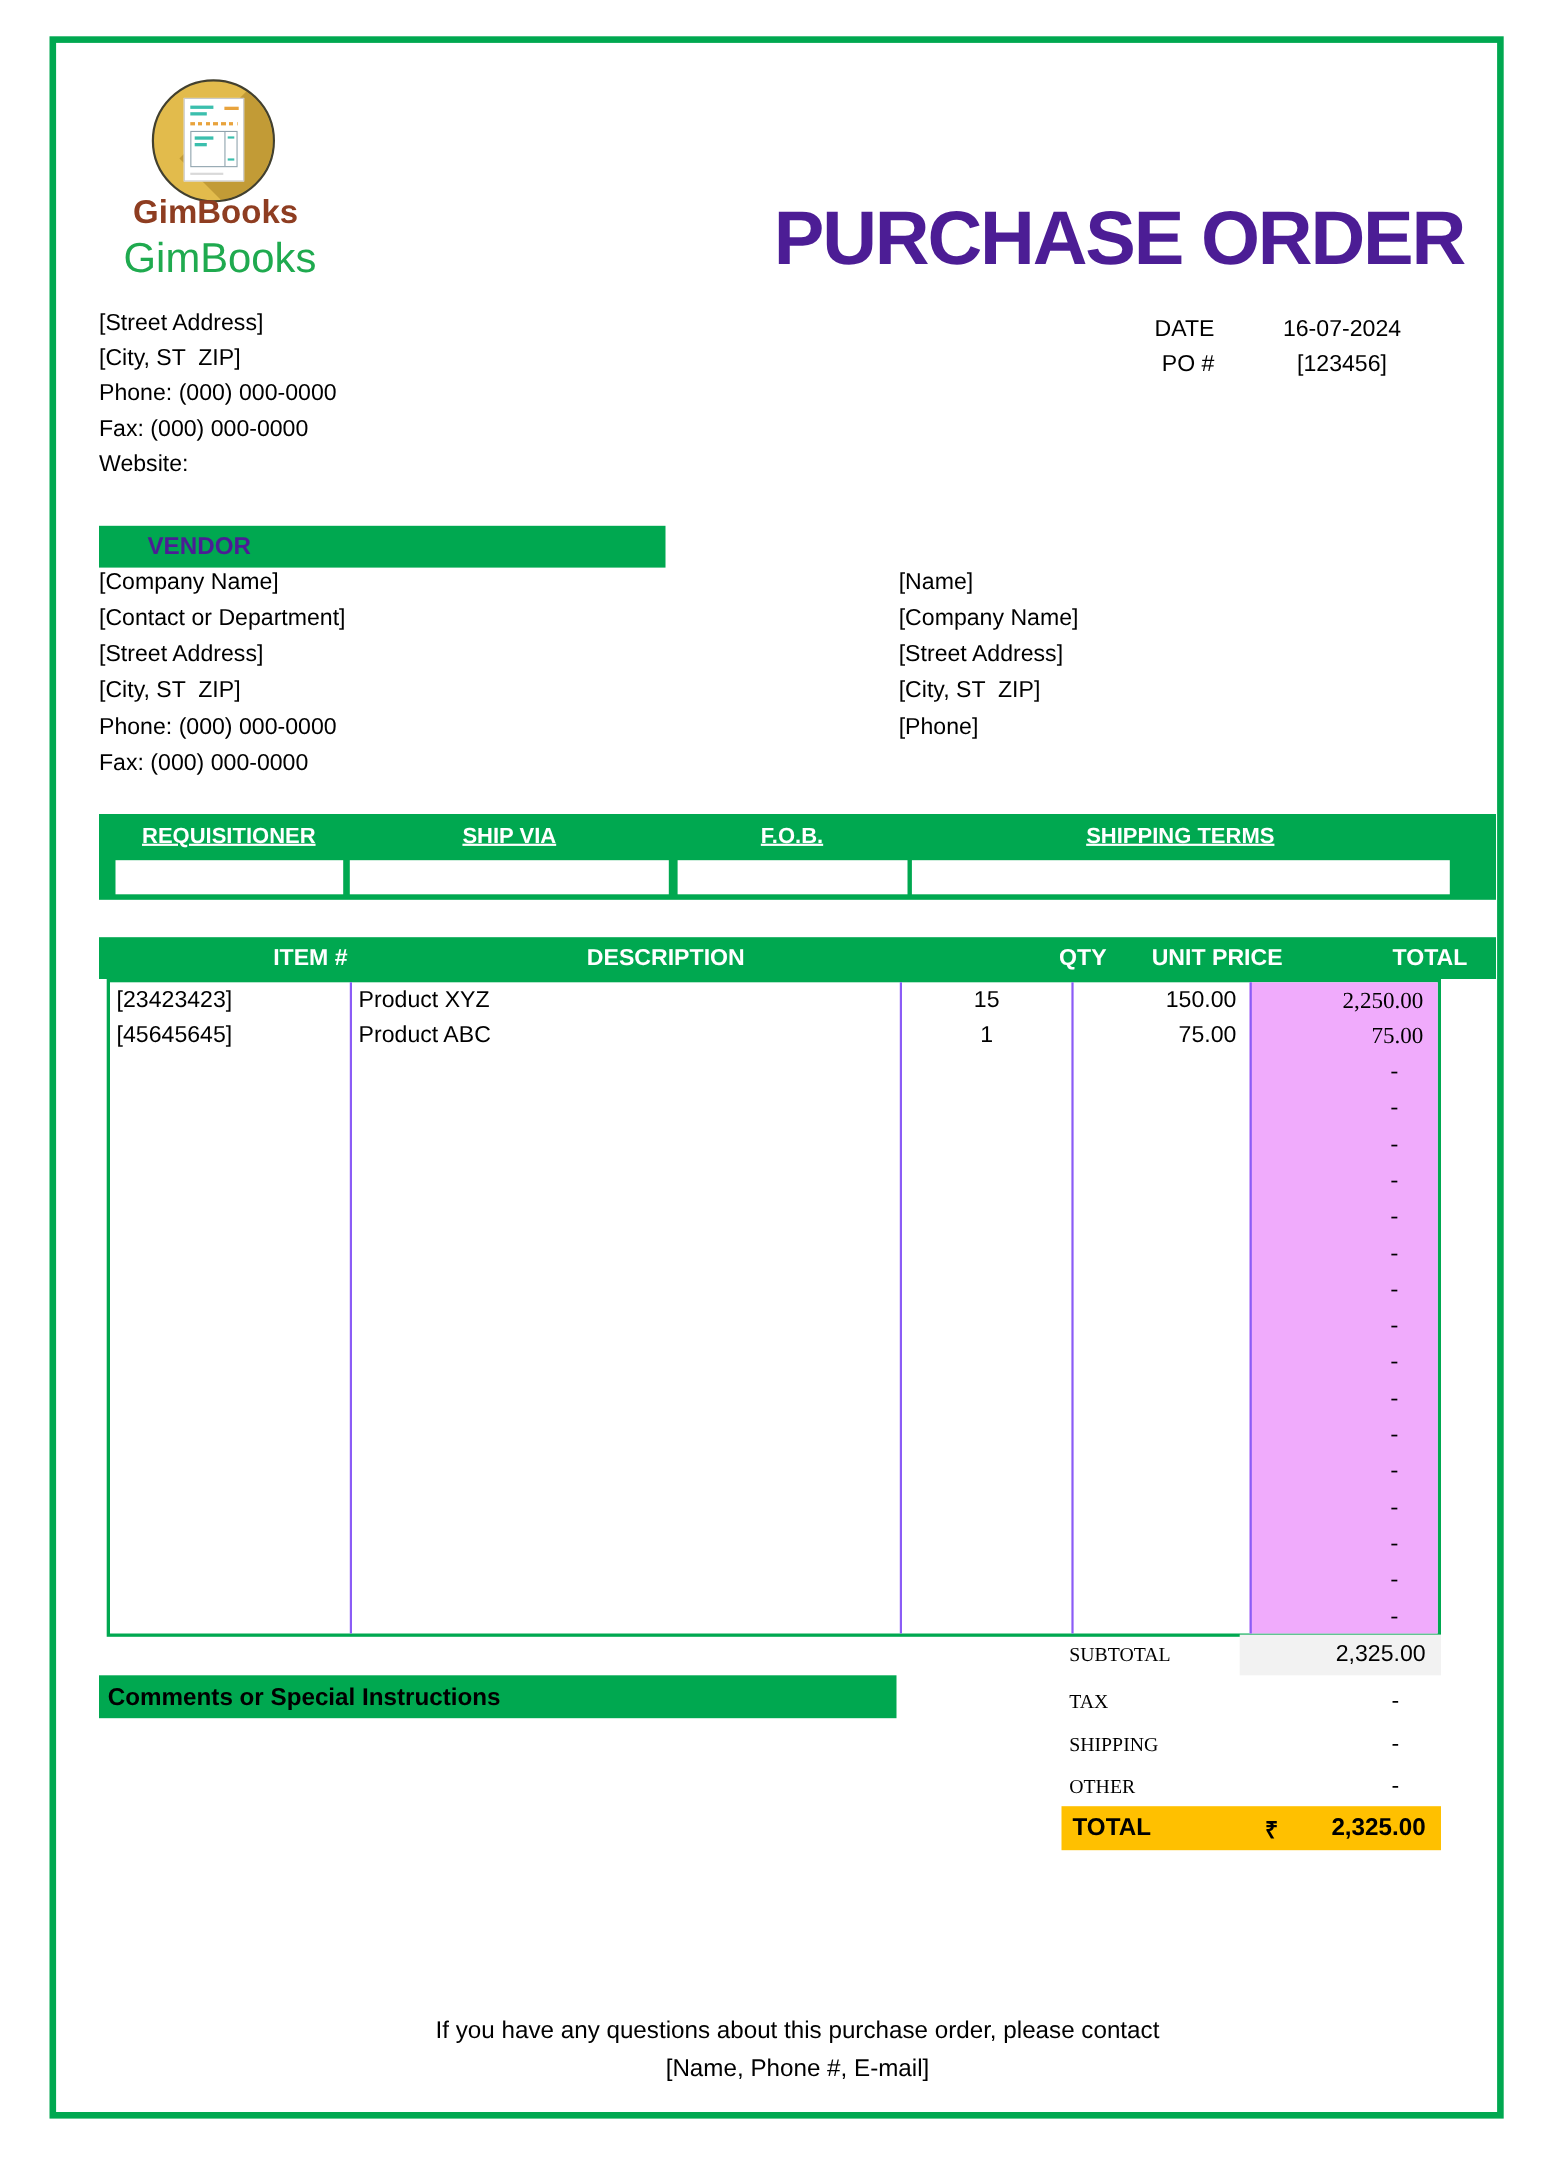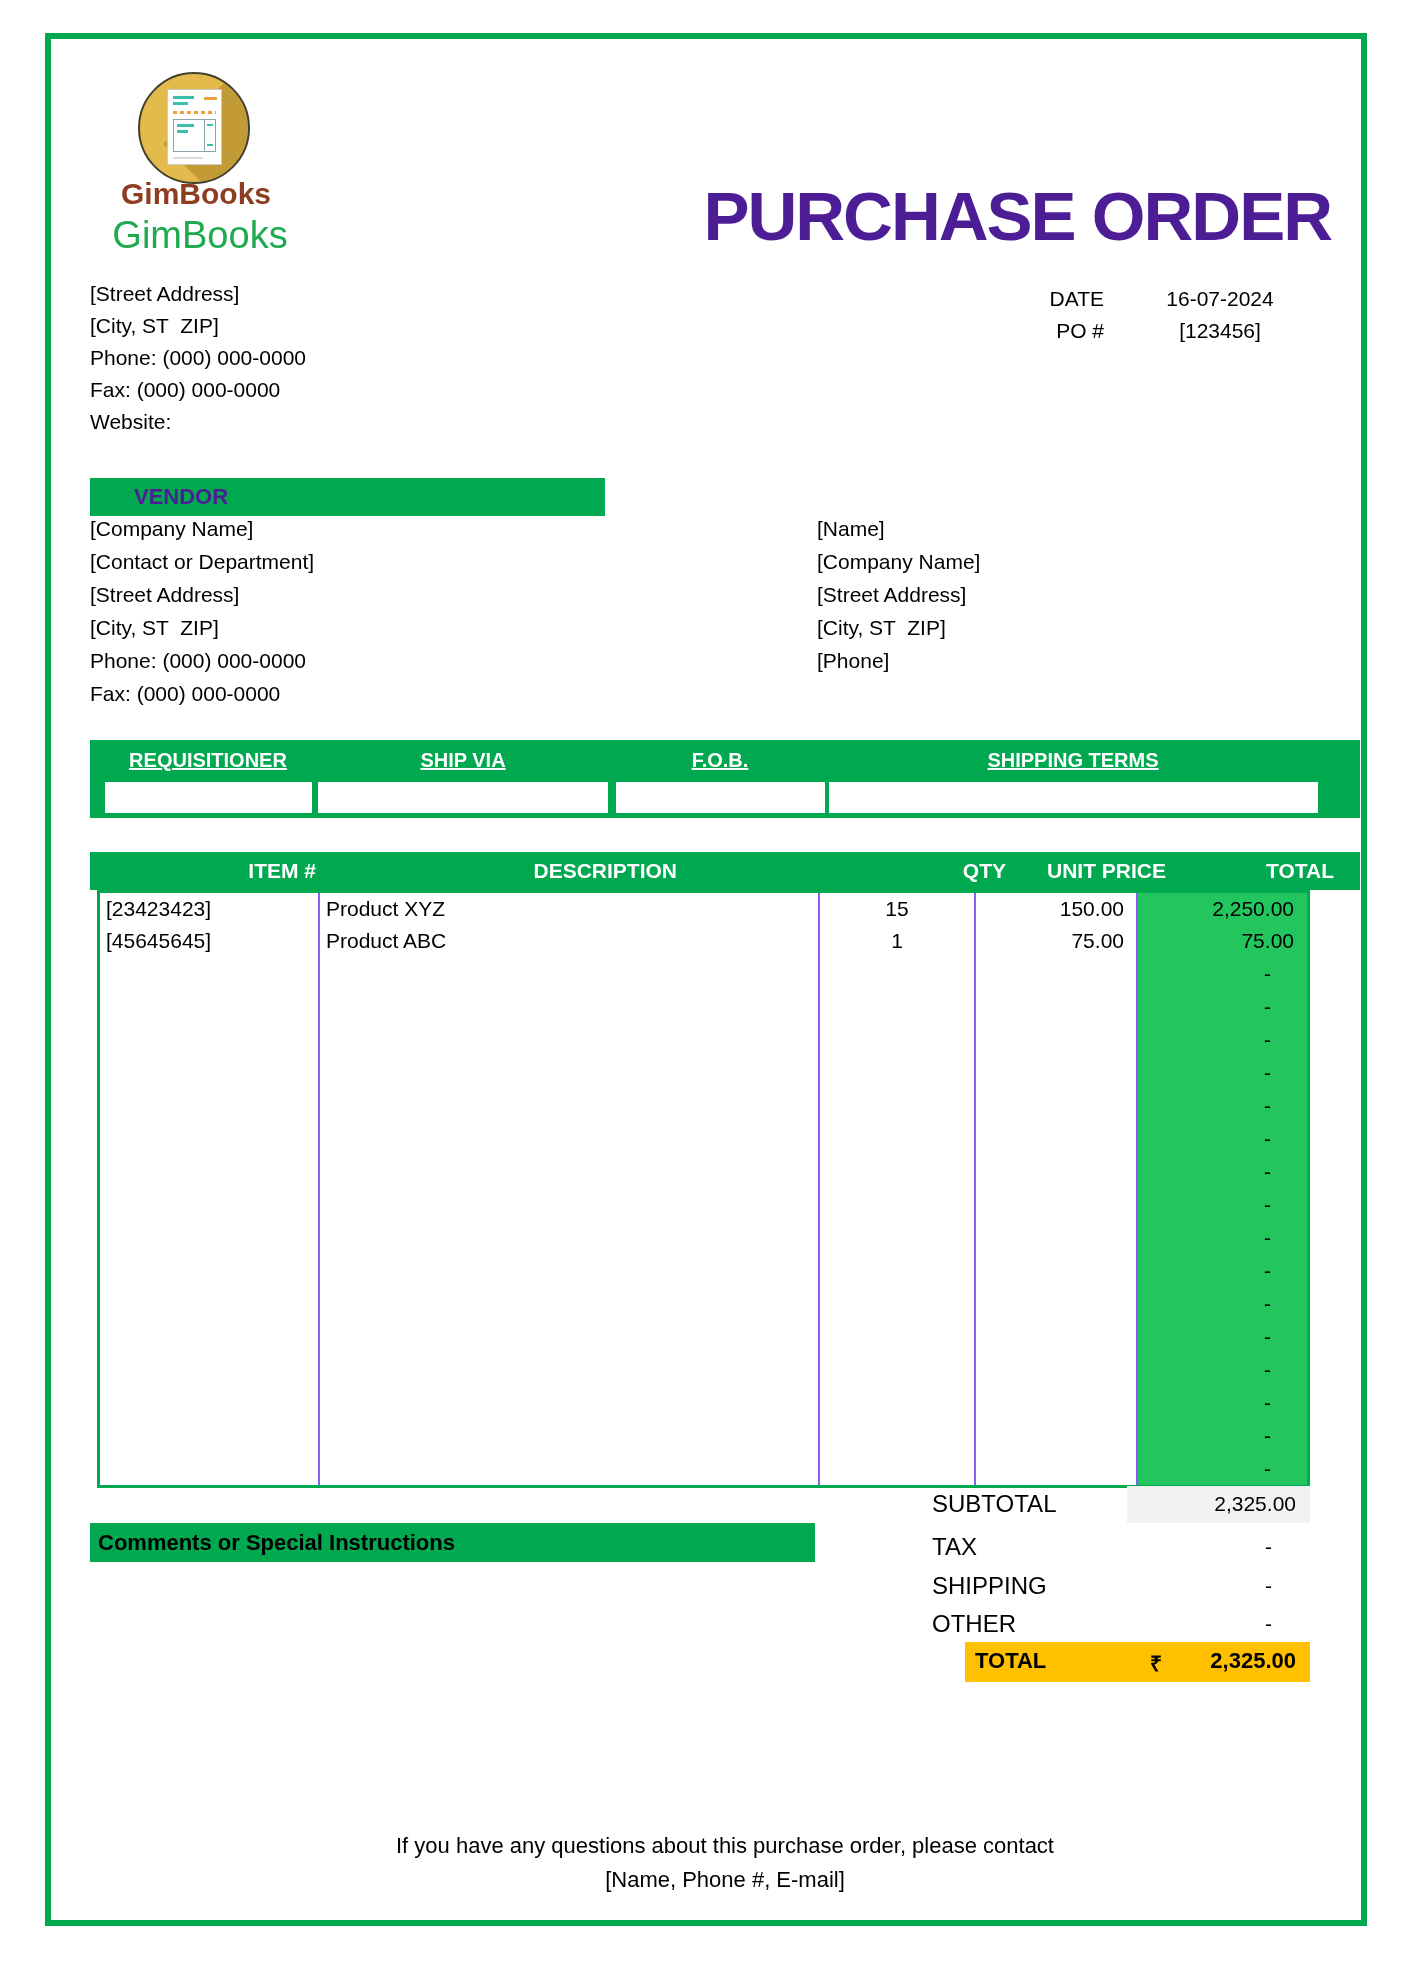--- a/index.html
+++ b/index.html
@@ -52,25 +52,25 @@
   .items-body{position:absolute;left:97px;top:890px;width:1213px;display:flex;
               border:3px solid #00A850;box-sizing:border-box;justify-content:space-between;}
   .col{box-sizing:border-box;}
   .col + .col{border-left:2px solid #8b5cf6;}
   .cell{height:33px;line-height:33px;font-size:21px;overflow:hidden;}
   .cell.prod{height:32px;line-height:32px;}
   .c-item{width:218px;}   .c-item .cell{padding-left:6px;}
   .c-desc{width:500px;}   .c-desc .cell{padding-left:6px;}
   .c-qty{width:156px;text-align:center;}
   .c-price{width:162px;}  .c-price .cell{text-align:right;padding-right:12px;}
-  .c-total{flex:1;background:#22c55e;}
+  .c-total{flex:1;background:#f0abfc;font-family:Liberation Serif, serif;}
   .c-total .cell{text-align:right;padding-right:13px;}
   .c-total .cell.dash{padding-right:36px;}
   
-  .tot-label{position:absolute;left:932px;font-size:24px;line-height:28px;}
+  .tot-label{position:absolute;left:972px;font-size:18px;line-height:28px;font-family:Liberation Serif, serif;}
   .tot-value{position:absolute;left:1140px;width:156px;text-align:right;font-size:21px;line-height:28px;}
   .tot-value.dash{width:132px;}
   .subtotal-bg{position:absolute;left:1127px;top:1486px;width:183px;height:37px;background:#F2F2F2;}
   .total-bar{position:absolute;left:965px;top:1642px;width:345px;height:40px;background:#FFC000;}
   .total-bar .lbl{position:absolute;left:10px;top:6px;font-size:22px;font-weight:bold;}
   .total-bar .cur{position:absolute;left:185px;top:7px;font-size:21px;font-weight:bold;}
   .total-bar .val{position:absolute;right:14px;top:6px;font-size:22px;font-weight:bold;}
   
   .comments-bar{position:absolute;left:90px;top:1523px;width:725px;height:39px;background:#00A850;
                 color:#000;font-weight:bold;font-size:22px;line-height:39px;padding-left:8px;

